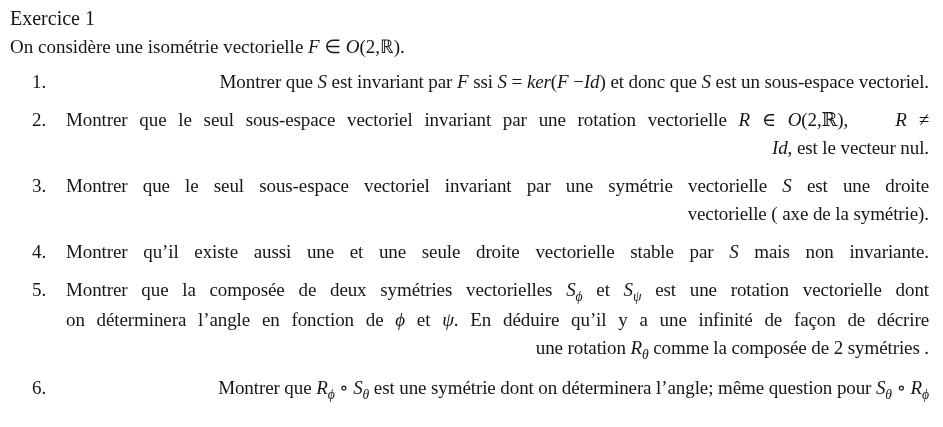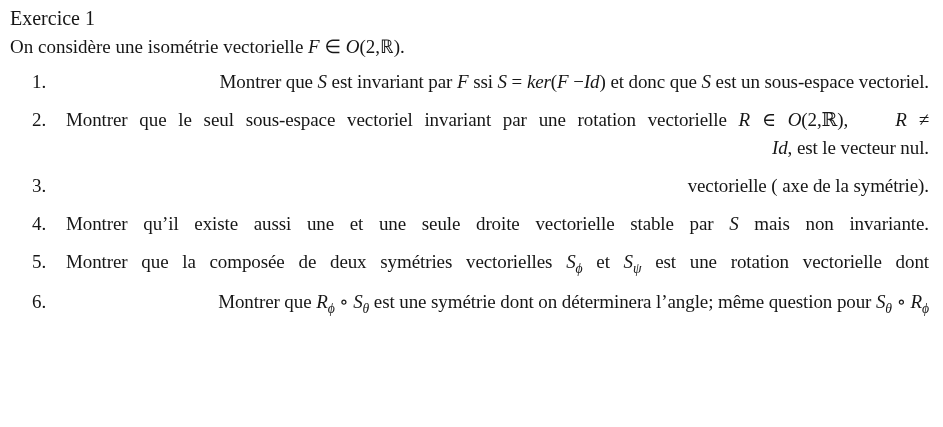--- a/index.html
+++ b/index.html
@@ -77,31 +77,34 @@
     </div>
 
     <div class="item">
       <span class="qnum">2.</span>
       <div class="ln j">Montrer que le seul sous-espace vectoriel invariant par une rotation vectorielle <i>R</i> ∈ <i>O</i>(2,ℝ),&nbsp;&nbsp;&nbsp; <i>R</i> ≠</div>
       <div class="ln"><i>Id</i>, est le vecteur nul.</div>
     </div>
 
     <div class="item">
       <span class="qnum">3.</span>
+      <div class="ln j">Montrer que le seul sous-espace vectoriel invariant par une symétrie vectorielle <i>S</i> est une droite</div>
       <div class="ln">vectorielle ( axe de la symétrie).</div>
     </div>
 
     <div class="item">
       <span class="qnum">4.</span>
       <div class="ln j">Montrer qu’il existe aussi une et une seule droite vectorielle stable par <i>S</i> mais non invariante.</div>
     </div>
 
     <div class="item">
       <span class="qnum">5.</span>
       <div class="ln j">Montrer que la composée de deux symétries vectorielles <i>S</i><sub><i>ϕ</i></sub> et <i>S</i><sub><i>ψ</i></sub> est une rotation vectorielle dont</div>
+      <div class="ln j">on déterminera l’angle en fonction de <i>ϕ</i> et <i>ψ</i>. En déduire qu’il y a une infinité de façon de décrire</div>
+      <div class="ln">une rotation <i>R</i><sub><i>θ</i></sub> comme la composée de 2 symétries .</div>
     </div>
 
     <div class="item">
       <span class="qnum">6.</span>
       <div class="ln">Montrer que <i>R</i><sub><i>ϕ</i></sub> ∘ <i>S</i><sub><i>θ</i></sub> est une symétrie dont on déterminera l’angle; même question pour <i>S</i><sub><i>θ</i></sub> ∘ <i>R</i><sub><i>ϕ</i></sub></div>
     </div>
 
   </div>
 </div>
 

